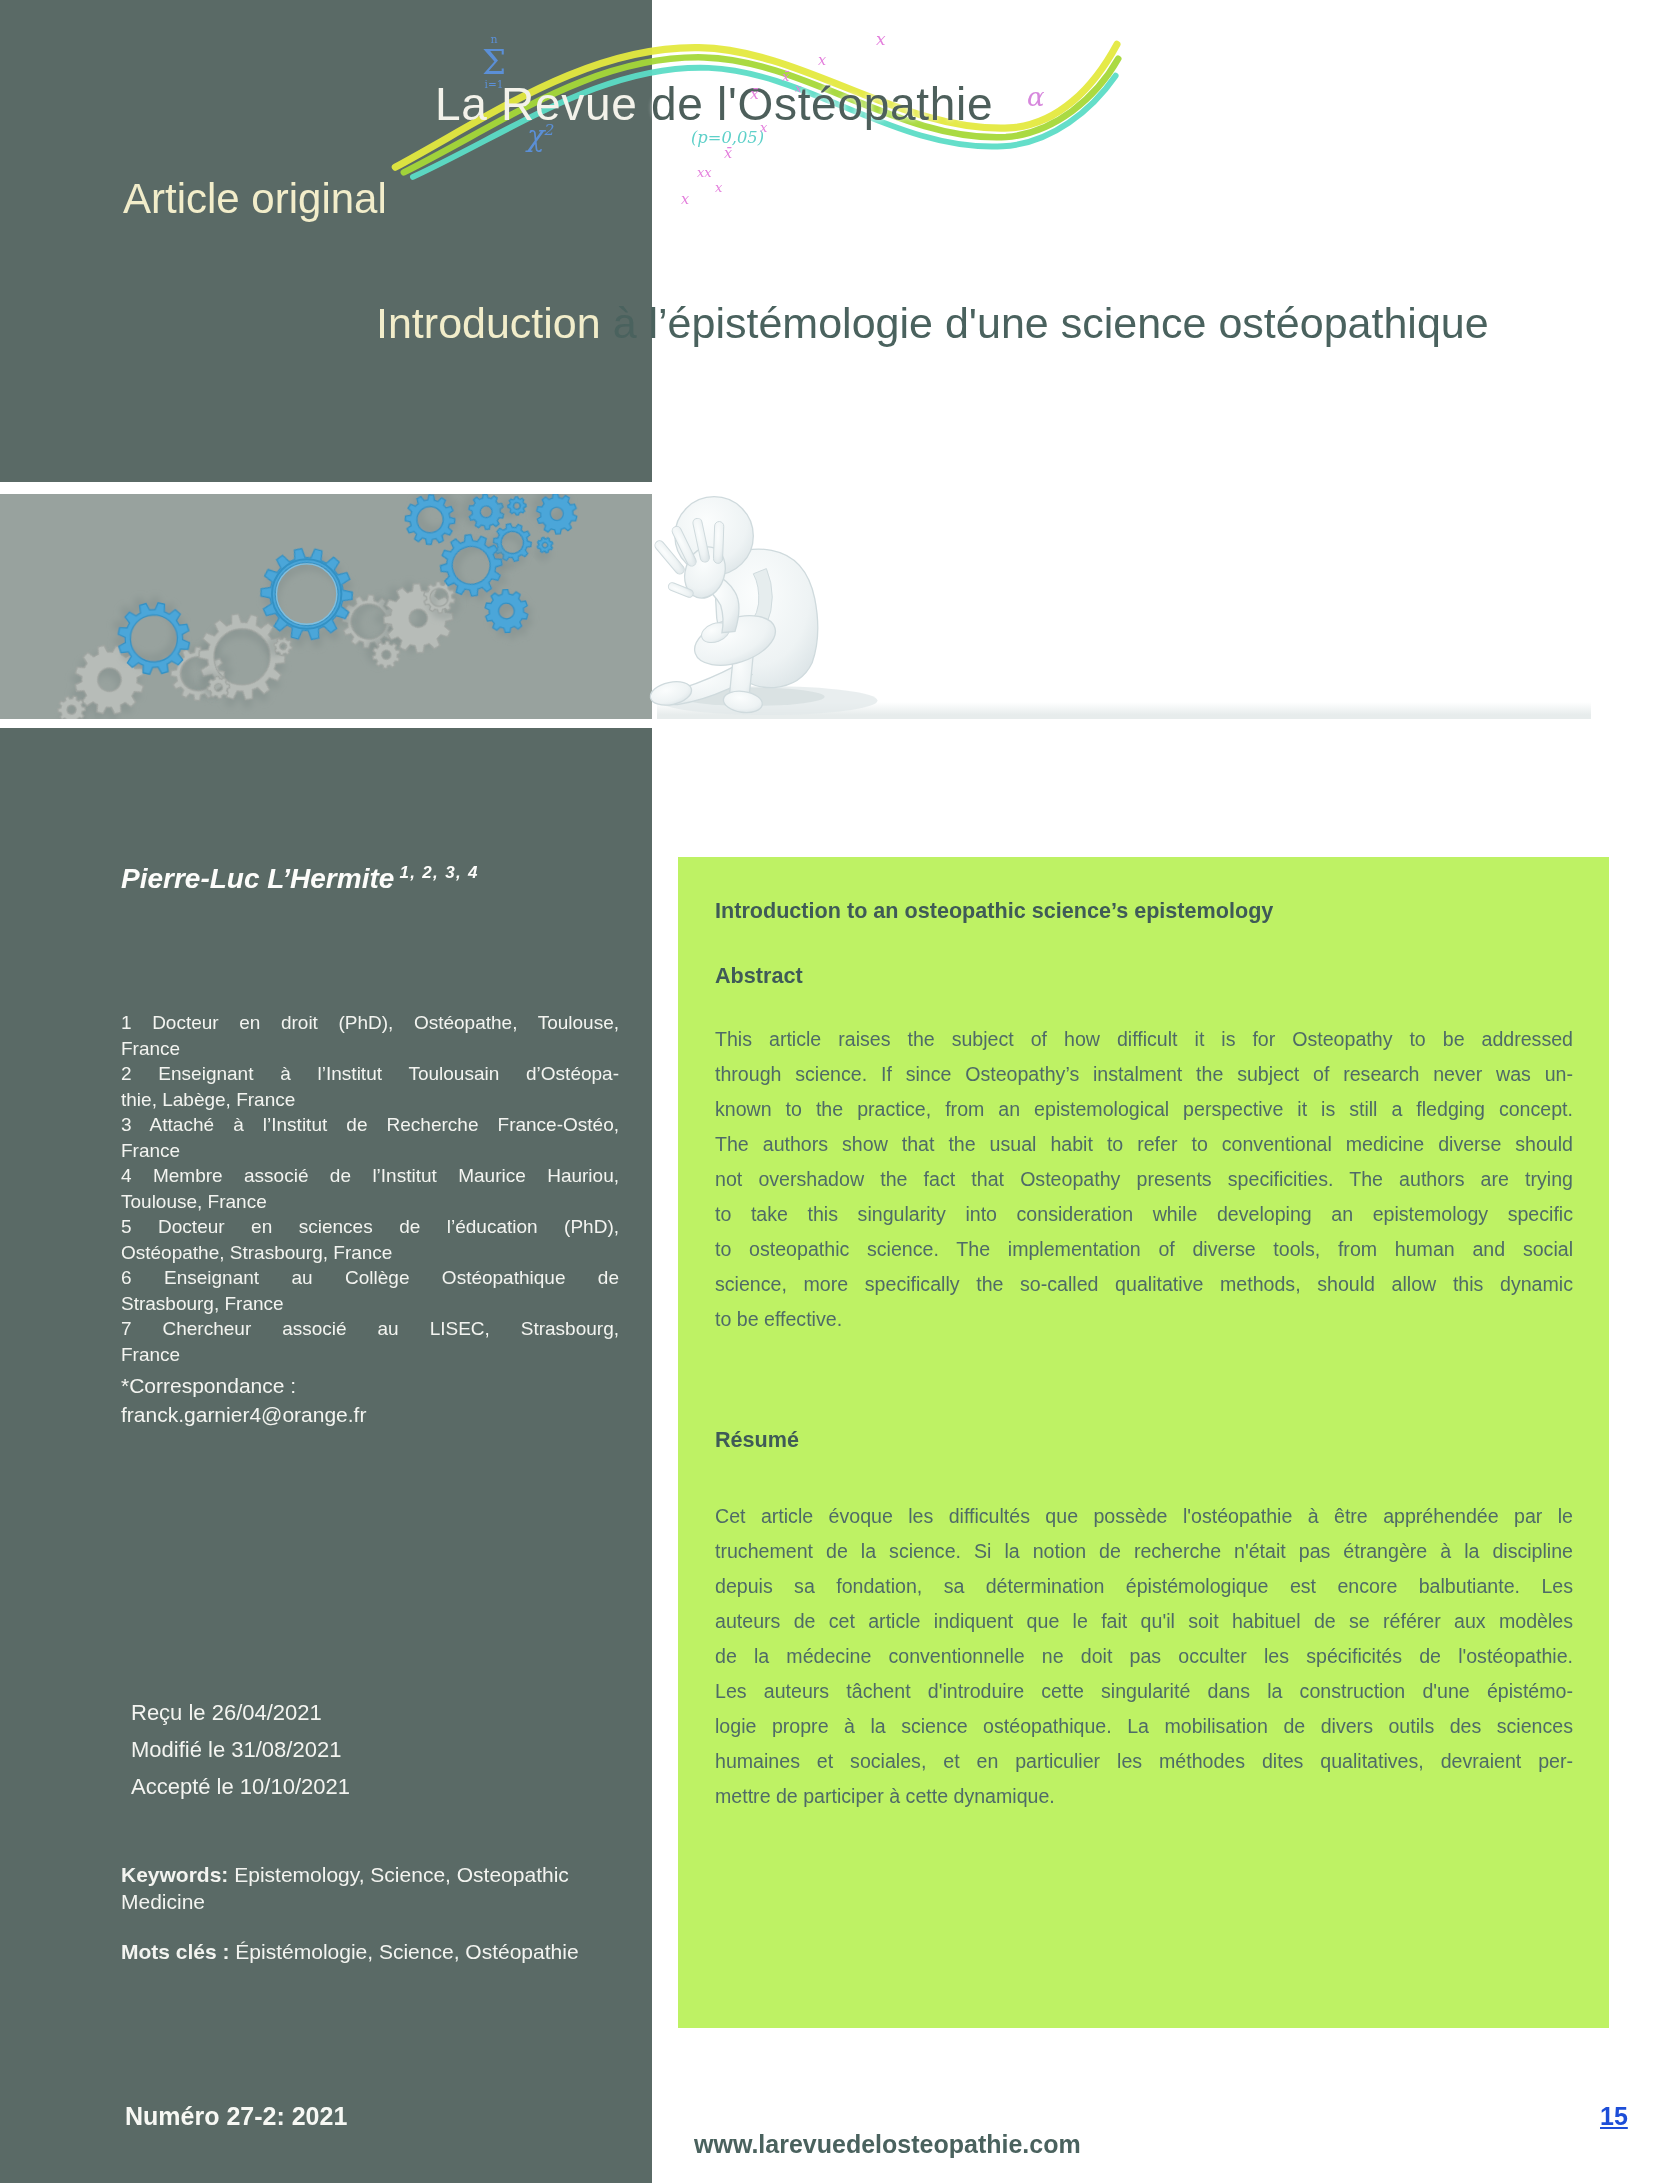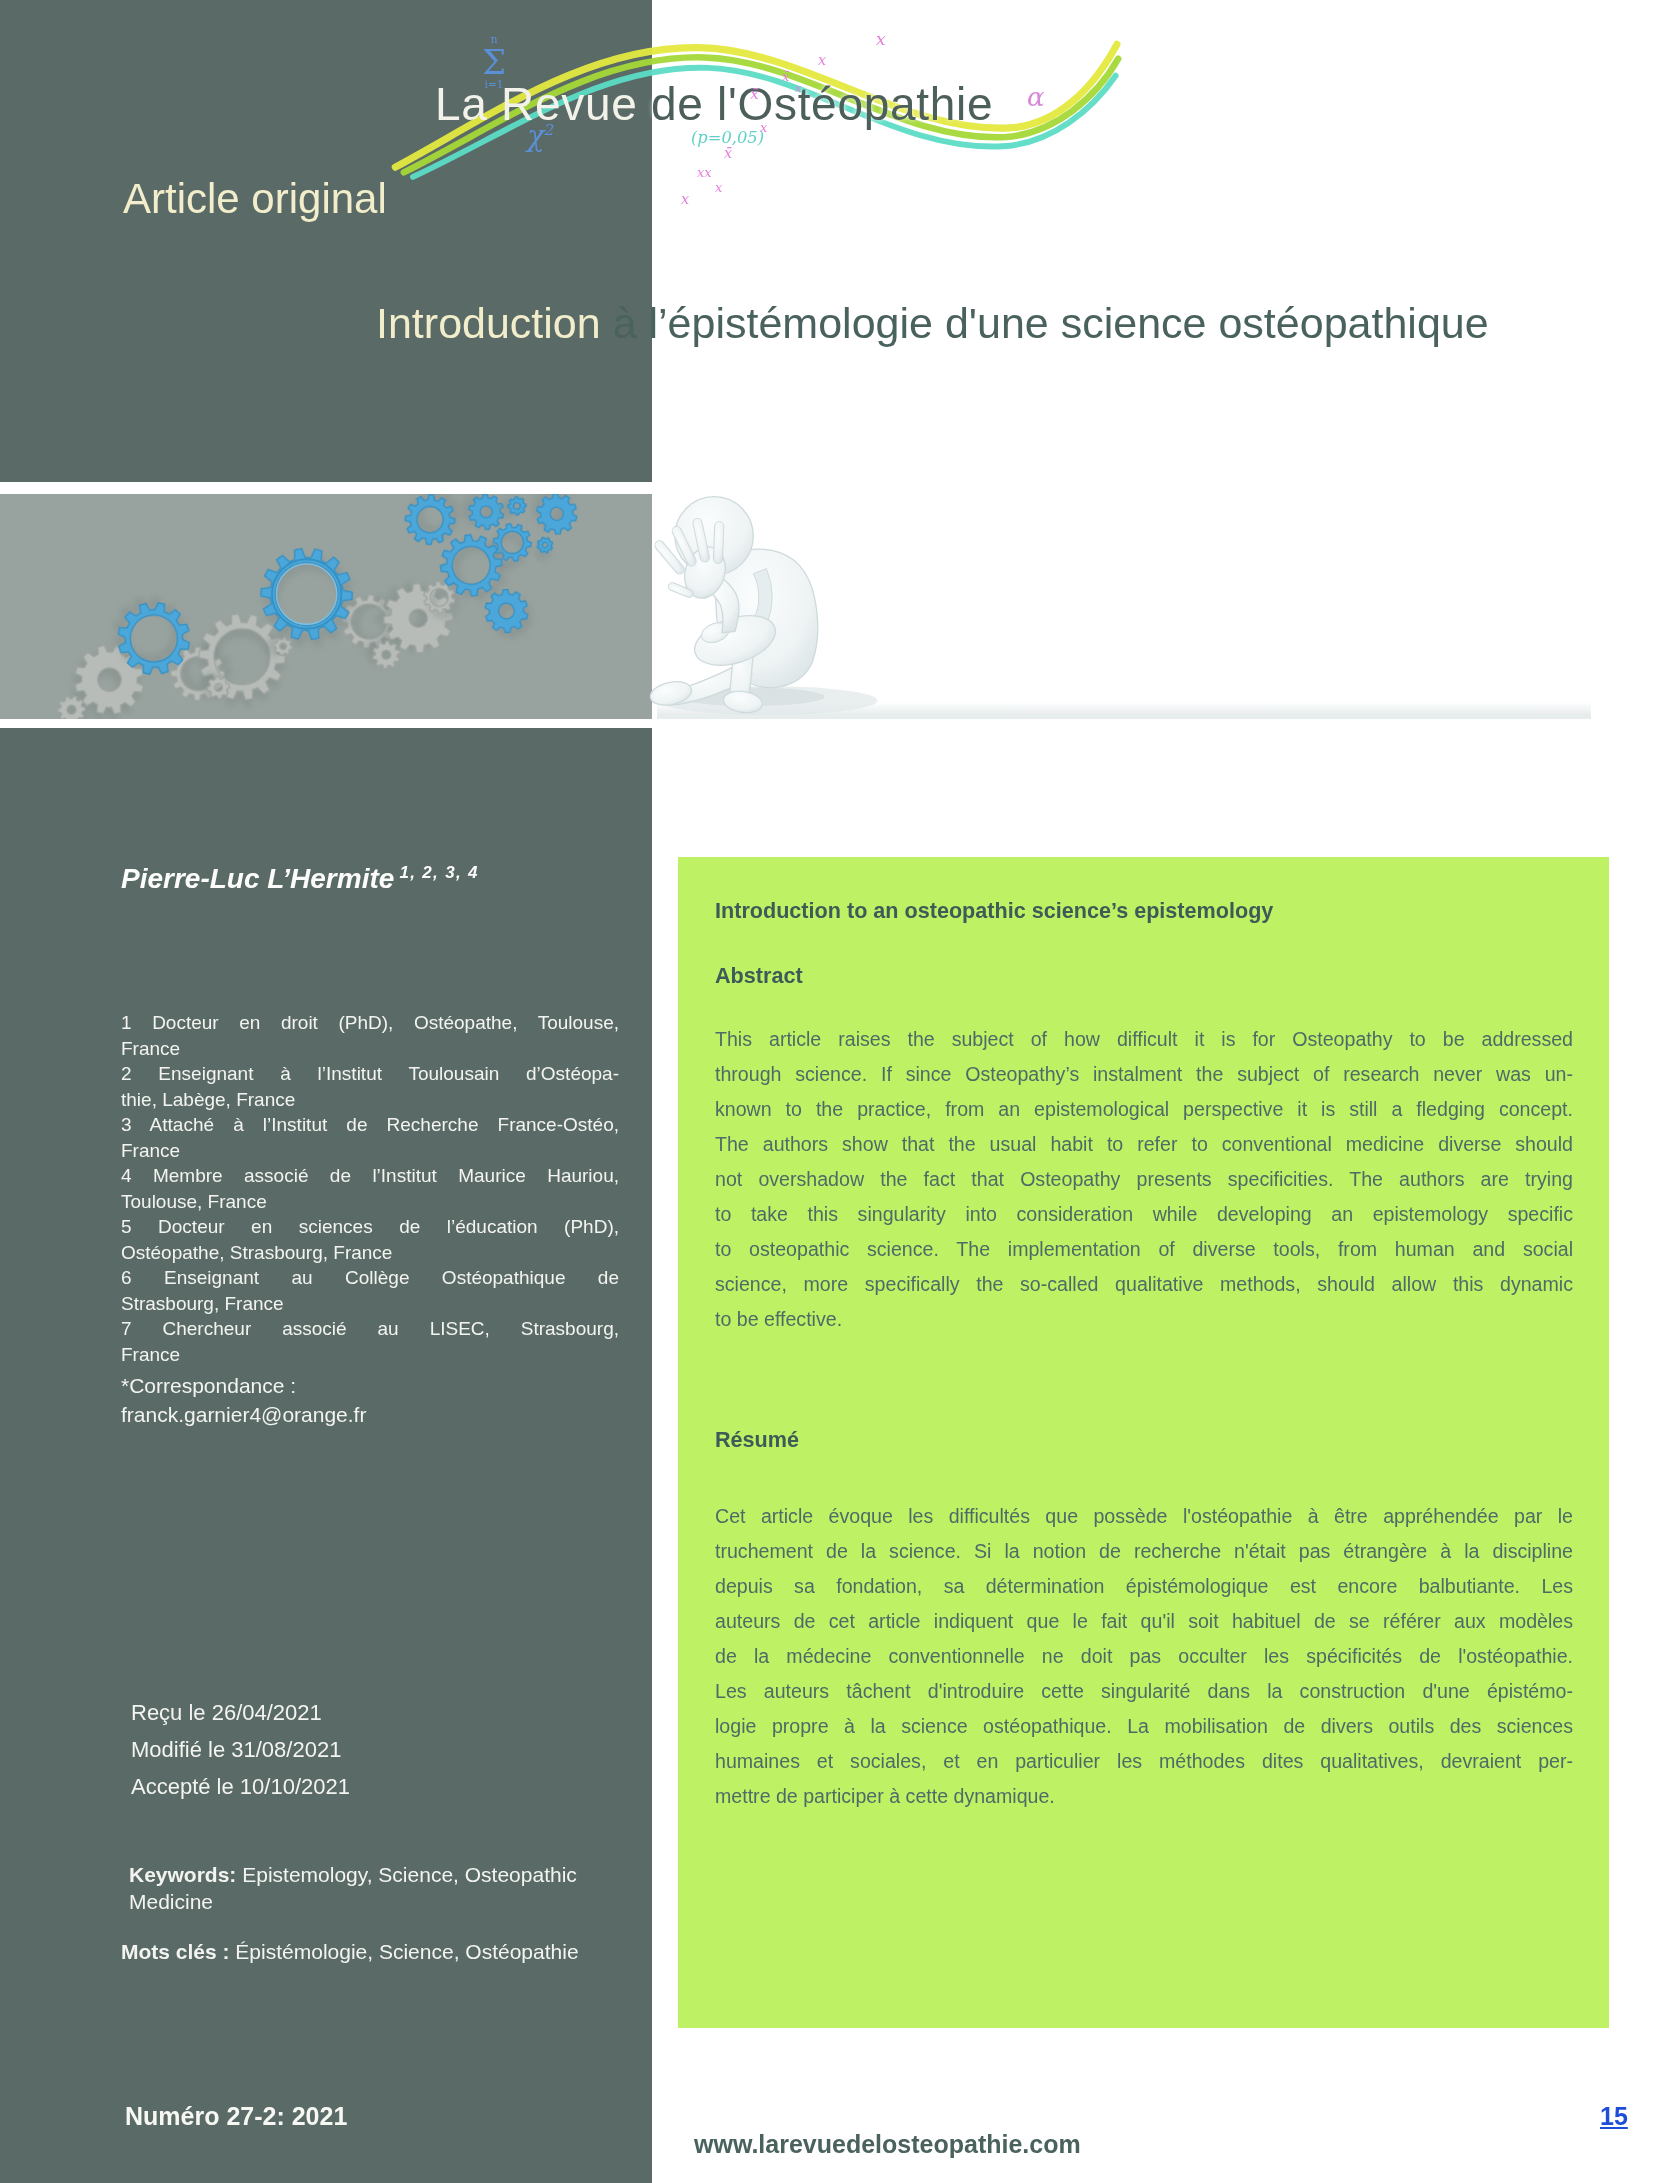--- a/index.html
+++ b/index.html
@@ -37,21 +37,21 @@
   .page-title{left:376px;top:299px;font-size:43px;white-space:nowrap;z-index:4;}
   .title-hl{color:#f2edca;}
   .title-rest{color:#4a625e;}
   
   .leftcol{color:#f3f4f0;z-index:4;}
   .authors{left:121px;top:852px;font-size:28px;font-weight:bold;font-style:italic;color:#fcfcfa;line-height:42px;z-index:4;white-space:nowrap;}
   .authors sup{font-size:17px;margin-left:5.2px;letter-spacing:1.3px;}
   .affiliations{left:121px;top:1010px;width:498px;font-size:19px;line-height:25.5px;z-index:4;}
   .correspondence{left:121px;top:1371px;font-size:21px;line-height:29px;z-index:4;}
   .dates{left:131px;top:1694px;font-size:22px;line-height:37px;z-index:4;}
-  .keywords{left:121px;top:1861px;width:487px;font-size:21px;line-height:27.4px;z-index:4;margin-left:8px;}
+  .keywords{left:121px;top:1861px;width:487px;font-size:21px;line-height:27.4px;z-index:4;}
   .motscles{left:121px;top:1940px;width:523px;font-size:21px;z-index:4;white-space:nowrap;}
   .blabel{font-weight:bold;}
   
   .abstract-box{left:678px;top:857px;width:931px;height:1171px;background:#bef264;z-index:1;}
   .en-title{position:absolute;left:37px;top:41px;width:858px;font-size:21.6px;font-weight:bold;color:#3f5b57;}
   .sec-label{position:absolute;left:37px;font-size:21.6px;font-weight:bold;color:#3f5b57;}
   .lab-abstract{top:106px;}
   .lab-resume{top:570px;}
   .para{position:absolute;left:37px;width:858px;font-size:19.6px;color:#4f6b67;}
   .para-abstract{top:165px;}

